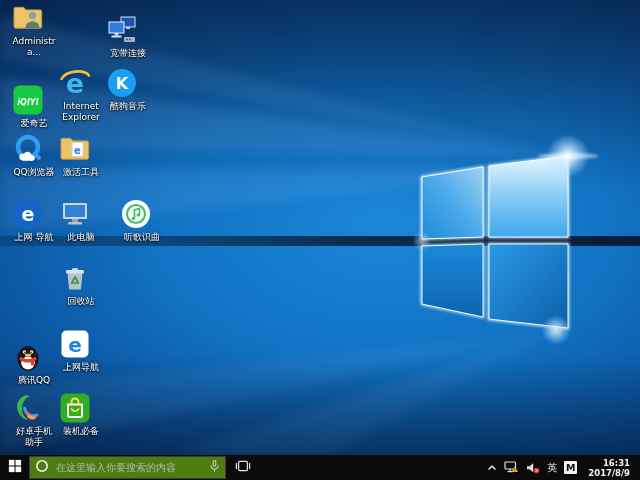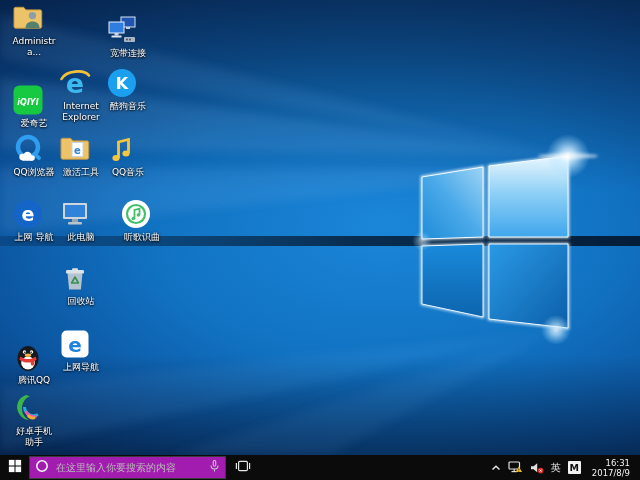--- a/index.html
+++ b/index.html
@@ -27,38 +27,38 @@
     word-break:break-word;
     margin-left:12px;
   }
   
   #taskbar{
     position:absolute;left:0;bottom:0;width:640px;height:25px;
     background:#0b0b0c;display:flex;align-items:center;z-index:5;
   }
   #start-btn{width:29px;height:25px;display:flex;align-items:center;justify-content:center;}
   #search-box{
-    width:197px;height:23px;margin:0;background:#a21caf;border:1px solid #3a3a3a;
+    width:197px;height:23px;margin:0;background:#4d7c0f;border:1px solid #3a3a3a;
     display:flex;align-items:center;box-sizing:border-box;padding:0 5px;gap:5px;
   }
   #search-input{
     flex:1;background:transparent;border:none;outline:none;color:#cccccc;
     font-size:10px;font-family:"DejaVu Sans","Liberation Sans",sans-serif;min-width:0;
   }
   #search-input::placeholder{color:#b9b9b9;opacity:1;}
   #taskview-btn{width:34px;height:25px;display:flex;align-items:center;justify-content:center;}
   #taskbar .spacer{flex:1;}
   #tray{display:flex;align-items:center;gap:7px;height:25px;padding-right:4px;}
   .tray-btn{display:flex;align-items:center;justify-content:center;height:25px;}
   #ime-lang{color:#f0f0f0;font-size:10px;}
   #ime-mode{
     width:13px;height:13px;background:#f2f2f2;color:#111;font-size:9.5px;font-weight:bold;
     display:flex;align-items:center;justify-content:center;border-radius:1px;
   }
-  #clock{color:#f2f2f2;font-size:8.5px;line-height:10px;text-align:right;padding:0 6px 0 4px;}
+  #clock{color:#f2f2f2;font-size:8.5px;line-height:10px;text-align:right;padding:0 6px 0 4px;font-weight:bold;}
 </style>
 </head>
 <body>
 
 <div id="screen">
 
   <div id="wallpaper">
     <svg width="640" height="455" viewBox="0 0 640 455">
       <defs>
         <linearGradient id="wTL" x1="1" y1="0" x2="0" y2="1">
@@ -204,30 +204,20 @@
     <div class="ico">
       <svg viewBox="0 0 32 32">
         <path d="M2 7c0-1 .6-1.7 1.6-1.7h8l2.4 2.6H28c1 0 1.7.7 1.7 1.6v15c0 1-.7 1.7-1.7 1.7H3.6c-1 0-1.6-.7-1.6-1.7z" fill="#edc36a" stroke="#c6973e"></path>
         <rect x="13" y="9.5" width="11" height="14" fill="#fff" stroke="#c9d4e0"></rect>
         <text x="18.5" y="20.5" text-anchor="middle" font-size="10" font-weight="bold" fill="#2f86d8">e</text>
       </svg>
     </div>
     <div class="lbl">激活工具</div>
   </div>
 
-  <div class="cell" style="left:94px;top:133px">
-    <div class="ico">
-      <svg viewBox="0 0 32 32">
-        <path d="M12.5 25V9l10-2.5V20" fill="none" stroke="#f5c63c" stroke-width="2.8"></path>
-        <ellipse cx="10" cy="25" rx="3.6" ry="3" fill="#f5c63c"></ellipse>
-        <ellipse cx="20" cy="20.5" rx="3.6" ry="3" fill="#f5c63c"></ellipse>
-      </svg>
-    </div>
-    <div class="lbl">QQ音乐</div>
-  </div>
 
   <div class="cell" style="left:0px;top:198px">
     <div class="ico">
       <svg viewBox="0 0 32 32">
         <circle cx="16" cy="16" r="14" fill="#1565c8"></circle>
         <text x="16" y="23" text-anchor="middle" font-size="19" font-weight="bold" fill="#fff">e</text>
       </svg>
     </div>
     <div class="lbl">上网 导航</div>
   </div>
@@ -302,20 +292,31 @@
       <svg viewBox="0 0 32 32">
         <path d="M14 3C6.5 5.5 3.5 13 6 19.5 8 24.5 12 27.5 17 28 12.5 25.5 9.5 21 10 15.5 10.4 10.5 13 6 18 4.2z" fill="#3cb54a"></path>
         <path d="M12.5 15a9 9 0 0 0 13.5 7.5" stroke="#2aa8e8" stroke-width="3" fill="none"></path>
         <path d="M14 19a7.5 7.5 0 0 0 10.4 5" stroke="#ee5a9a" stroke-width="3" fill="none"></path>
         <path d="M16 23a6 6 0 0 0 7 2.6" stroke="#f7a934" stroke-width="3" fill="none"></path>
       </svg>
     </div>
     <div class="lbl">好卓手机助手</div>
   </div>
 
+  <div class="cell" style="left:47px;top:392px">
+    <div class="ico">
+      <svg viewBox="0 0 32 32">
+        <rect x="1.5" y="1.5" width="29" height="29" rx="6" fill="#2fae24"></rect>
+        <path d="M9 12.5h14v11a1.5 1.5 0 0 1-1.5 1.5h-11A1.5 1.5 0 0 1 9 23.5z" fill="none" stroke="#fff" stroke-width="2"></path>
+        <path d="M12.5 12.5v-2.5a3.5 3.5 0 0 1 7 0v2.5" fill="none" stroke="#ffd94a" stroke-width="2"></path>
+        <path d="M12.5 17q3.5 4.5 7 0" fill="none" stroke="#ffd94a" stroke-width="2" stroke-linecap="round"></path>
+      </svg>
+    </div>
+    <div class="lbl">装机必备</div>
+  </div>
 
   <div id="taskbar">
 
     <div id="start-btn">
       <span>
         <svg width="14" height="14" viewBox="0 0 16 16">
             <g fill="#fff">
           <rect x="1" y="1" width="6.4" height="6.4"></rect>
               <rect x="8.6" y="1" width="6.4" height="6.4"></rect>
           <rect x="1" y="8.6" width="6.4" height="6.4"></rect>

